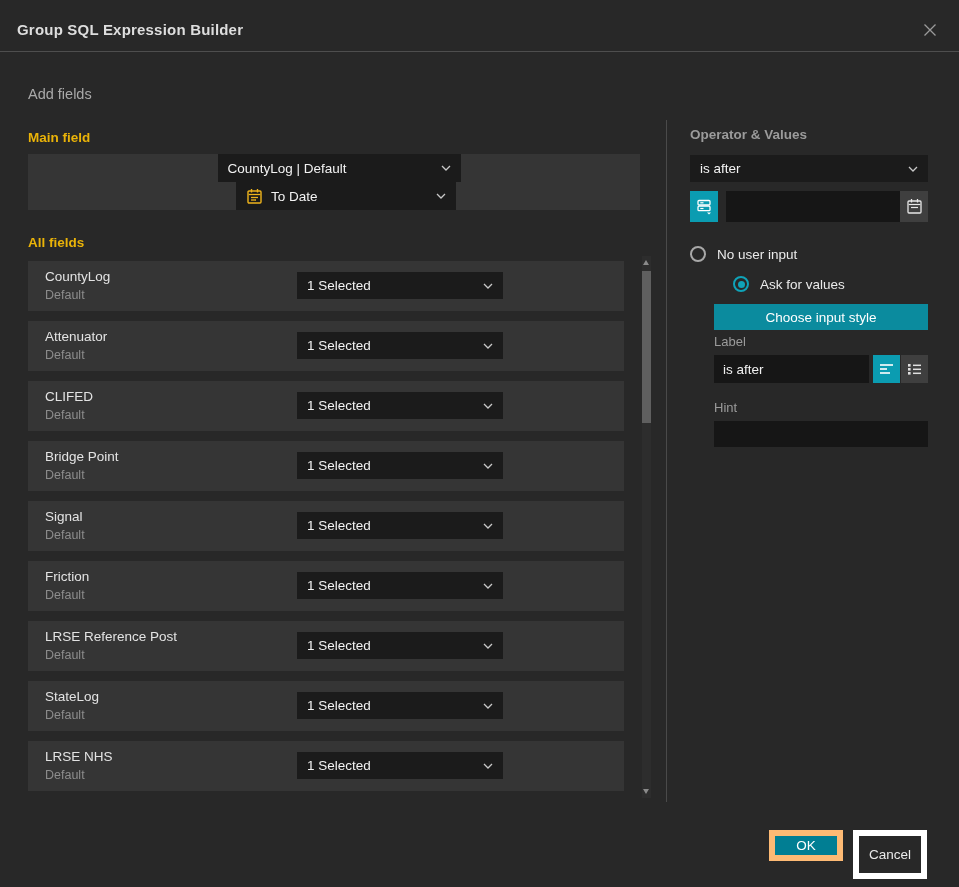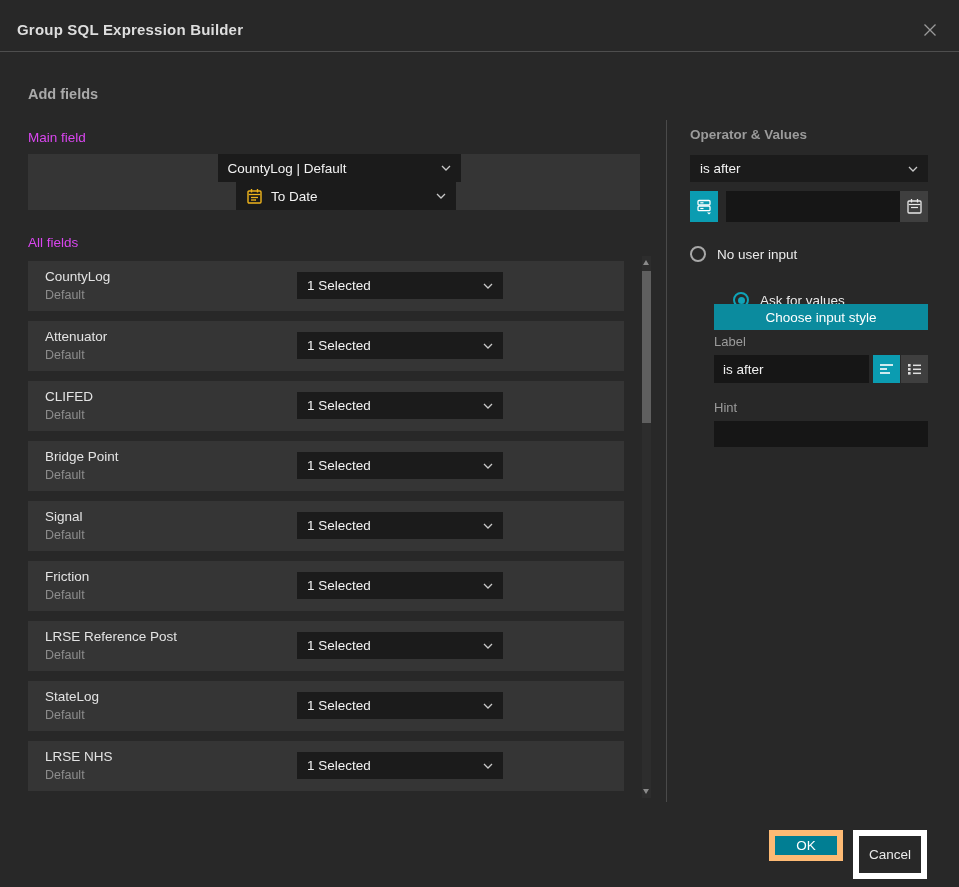--- a/index.html
+++ b/index.html
@@ -15,22 +15,22 @@
   
   .titlebar {
     position: absolute; top: 0; left: 0; right: 0; height: 52px;
     border-bottom: 1px solid #4e4e4e;
     display: flex; align-items: center; justify-content: space-between;
     padding: 8px 16px 0 17px;
   }
   .title { font-size: 15px; font-weight: 600; color: #dedede; letter-spacing: .2px; }
   .close-btn { width: 26px; height: 26px; display: flex; align-items: center; justify-content: center; cursor: pointer; }
   
-  .h-addfields { position: absolute; left: 28px; top: 86px; font-size: 14.5px; font-weight: 700; color: #a9a9a9; }
-  .sec-label { font-size: 13.5px; font-weight: 400; color: #d946ef; }
+  .h-addfields { position: absolute; left: 28px; top: 86px; font-size: 14.5px; font-weight: 400; color: #a9a9a9; }
+  .sec-label { font-size: 13.5px; font-weight: 700; color: #eab308; }
   .lbl-main  { position: absolute; left: 28px; top: 130px; }
   .lbl-all   { position: absolute; left: 28px; top: 235px; }
   
   .select {
     background: #1b1b1b; height: 28px;
     display: flex; align-items: center;
     padding: 0 10px; font-size: 13.5px; color: #f2f2f2;
     cursor: pointer;
   }
   .select .stext { flex: 1; white-space: nowrap; overflow: hidden; }
@@ -70,21 +70,21 @@
   .btn-getvalues {
     position: absolute; left: 0; top: 0; width: 28px; height: 31px;
     background: #0b9cb1; display: flex; align-items: center; justify-content: center; cursor: pointer;
   }
   .val-input-wrap { position: absolute; left: 36px; top: 0; width: 174px; height: 31px; background: #161616; }
   .btn-cal {
     position: absolute; left: 210px; top: 0; width: 28px; height: 31px;
     background: #3f3f3f; display: flex; align-items: center; justify-content: center; cursor: pointer;
   }
   .radio-row { position: absolute; left: 0; display: flex; align-items: center; gap: 11px; height: 18px; cursor: pointer; }
-  .radio-row.r1 { top: 125px; } .radio-row.r2 { top: 171px; padding-left: 43px; }
+  .radio-row.r1 { top: 125px; } .radio-row.r2 { top: 155px; padding-left: 43px; }
   .radio { width: 16px; height: 16px; border-radius: 50%; border: 2px solid #a8a8a8; flex: 0 0 auto; position: relative; }
   .radio.checked { border-color: #0fa3b8; }
   .radio.checked::after {
     content: ""; position: absolute; left: 2.5px; top: 2.5px; width: 7px; height: 7px;
     border-radius: 50%; background: #0fa3b8;
   }
   .radio-label { font-size: 13.5px; color: #eaeaea; }
   .btn-choose {
     position: absolute; left: 24px; top: 184px; width: 214px; height: 26px;
     background: #0b8b9e; border: none; color: #fff; font-size: 13.5px;

